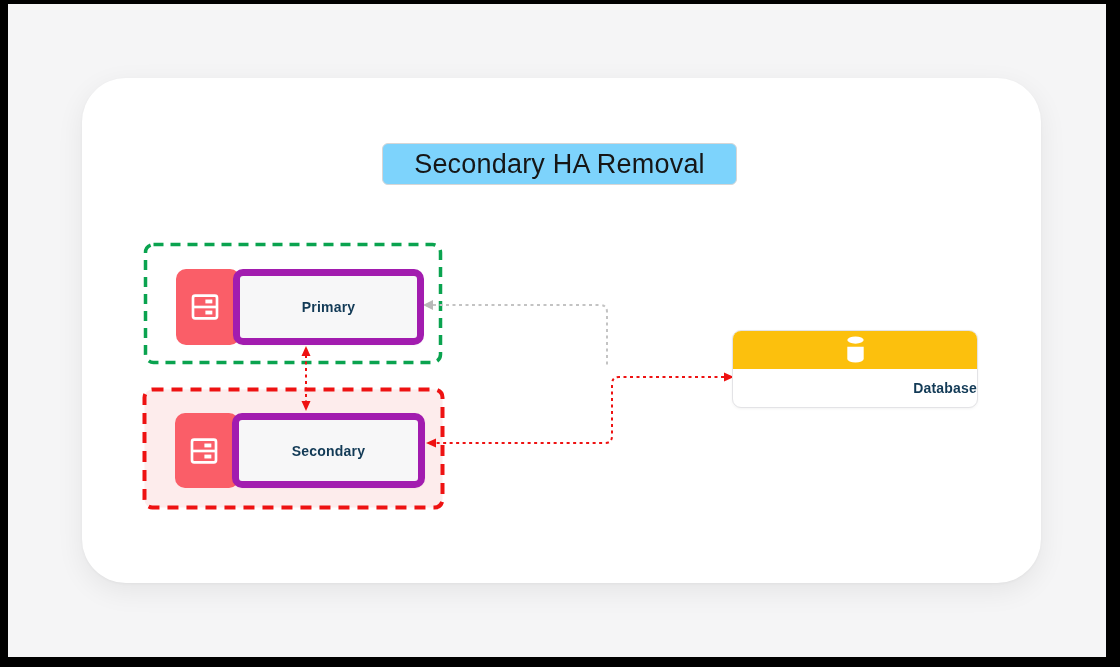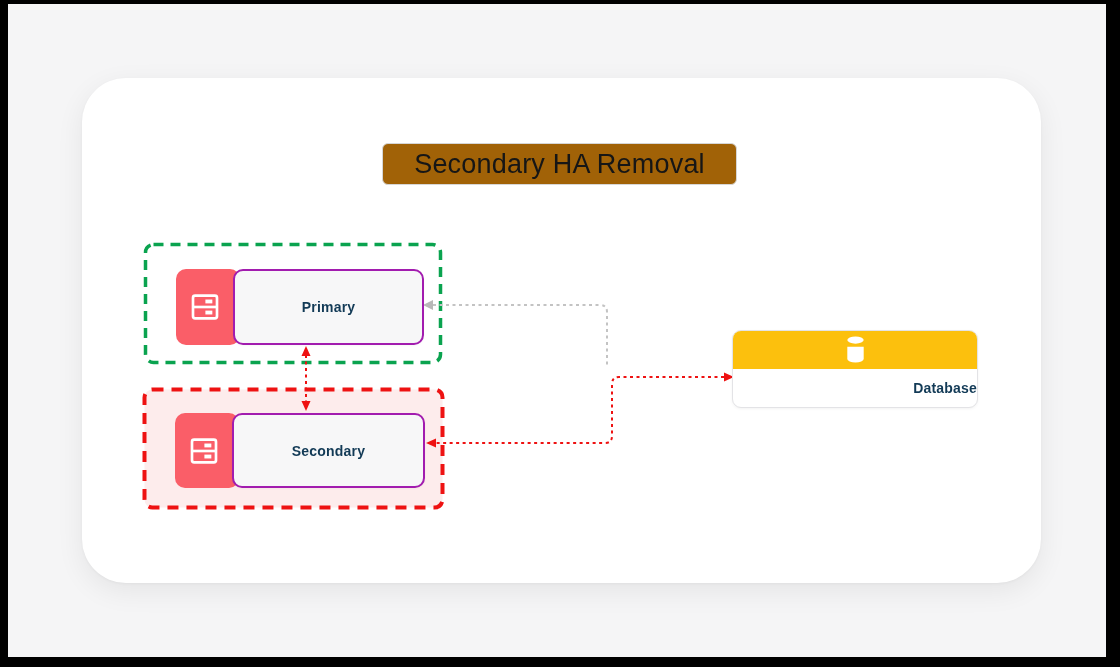--- a/index.html
+++ b/index.html
@@ -21,21 +21,21 @@
     left: 74px; top: 74px;
     width: 959px; height: 505px;
     background: #ffffff;
     border-radius: 44px;
     box-shadow: 0 8px 28px rgba(0,0,0,0.07), 0 1px 3px rgba(0,0,0,0.04);
   }
   .title-box {
     position: absolute;
     left: 374px; top: 139px;
     width: 353px; height: 40px;
-    background: #a16207;
+    background: #7dd3fc;
     border: 1px solid #d6d6d6;
     border-radius: 6px;
     display: flex; align-items: center; justify-content: center;
     font-size: 27px;
     color: #161616;
     letter-spacing: 0.2px;
     z-index: 3;
   }
   .edge-layer {
     position: absolute;
@@ -54,21 +54,21 @@
     width: 64px;
     background: #fa5e68;
     border-radius: 10px;
     display: flex; align-items: center;
   }
   .node .accent svg { margin-left: 12px; }
   .node .body {
     position: absolute;
     left: 57px; right: 0; top: 0; bottom: 0;
     background: #f7f7f8;
-    border: 2px solid #a21caf;
+    border: 7px solid #a21caf;
     border-radius: 10px;
     display: flex; align-items: center; justify-content: center;
     box-shadow: 0 1px 2px rgba(0,0,0,0.03);
   }
   .node-label {
     font-size: 14px;
     font-weight: bold;
     color: #123a56;
     letter-spacing: 0.2px;
   }

